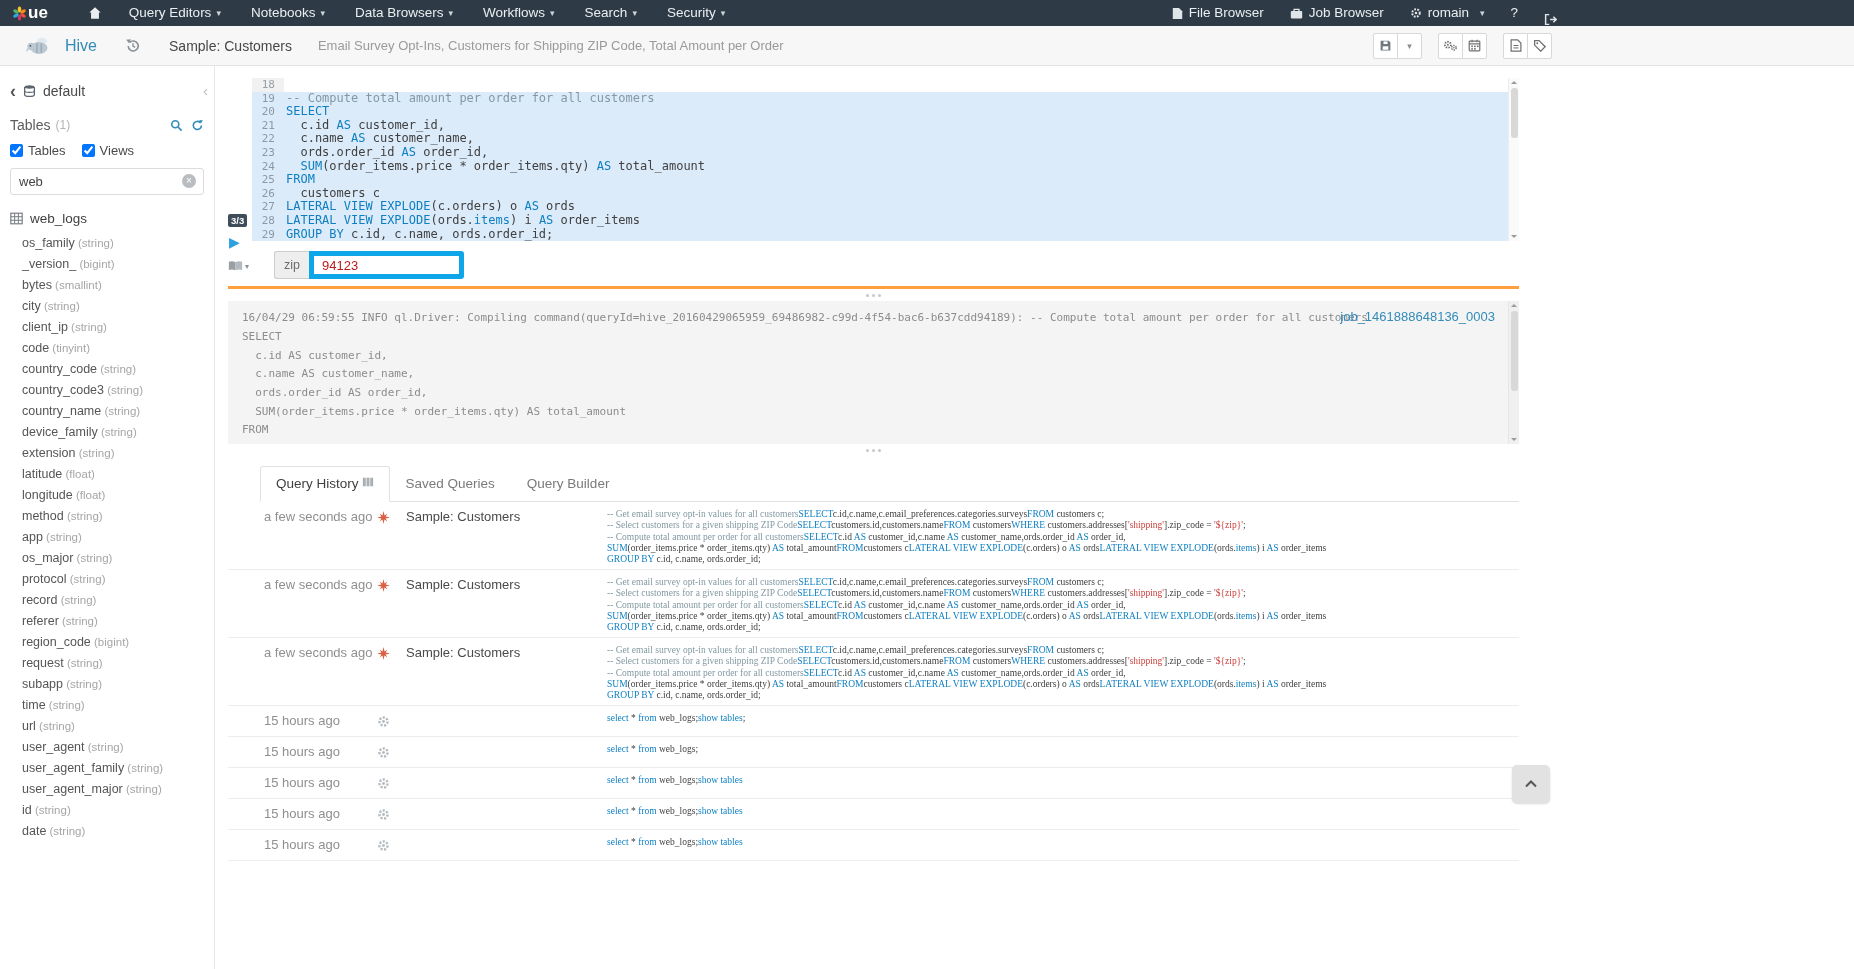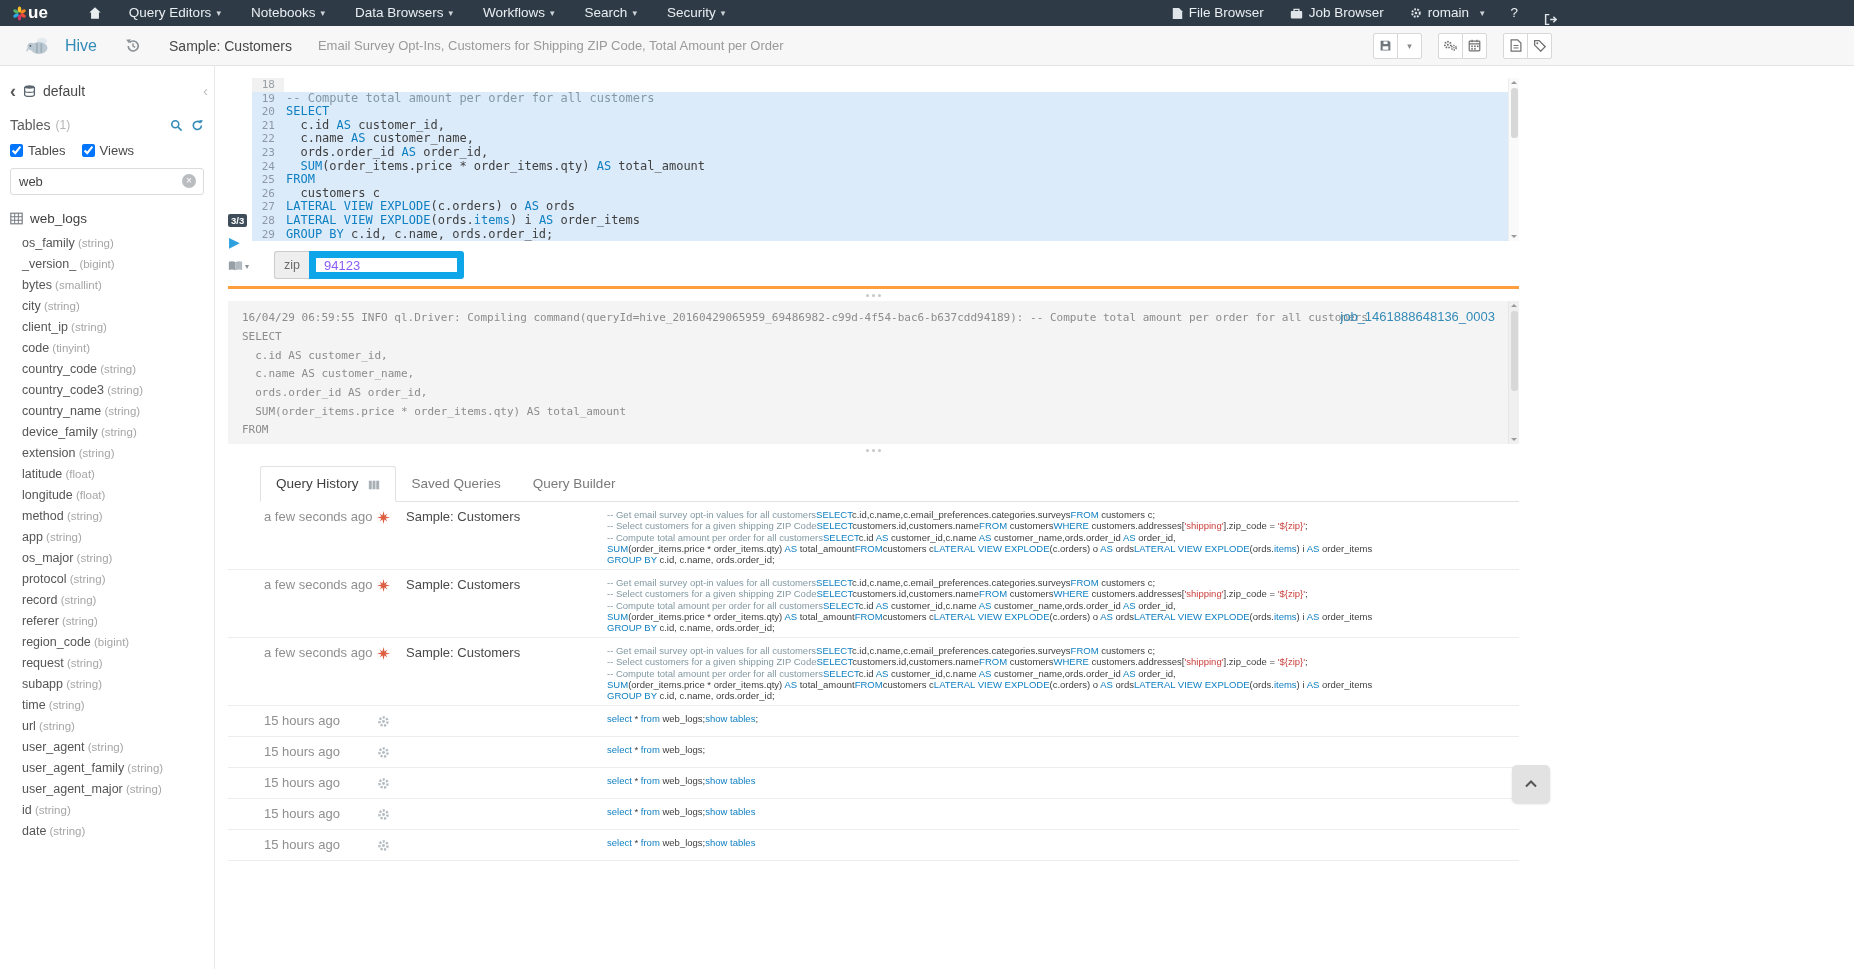--- a/index.html
+++ b/index.html
@@ -80,46 +80,46 @@
   .vscroll{position:absolute;right:0;top:0;bottom:0;width:11px;background:#fafafa;border-left:1px solid #ededed;
     display:flex;flex-direction:column;align-items:center}
   .arr{width:0;height:0;border:3.5px solid transparent}
   .arr.up{border-top-width:0;border-bottom-color:#9a9a9a;margin-top:3px}
   .arr.down{border-bottom-width:0;border-top-color:#9a9a9a;margin-top:auto;margin-bottom:3px}
   .thumb{width:7px;height:50px;background:#d8d8d8;border-radius:3px;margin-top:4px}
 
   .var-row{display:flex;margin:10px 0 0 46px;height:28px}
   .var-label{background:#eee;border:1px solid #ccc;border-right:none;border-radius:3px 0 0 3px;color:#6b6b6b;
     font-size:12.5px;display:flex;align-items:center;padding:0 9px}
-  .var-input{width:155px;border:7px solid #0ea5e9;border-radius:0 3px 3px 0;padding:0 8px;font-size:13px;color:#8b5cf6;
+  .var-input{width:155px;border:5px solid #0ea5e9;border-radius:0 3px 3px 0;padding:0 8px;font-size:13px;color:#b91c1c;
     outline:none;font-family:inherit}
 
   .progress{height:3px;background:var(--progress,#ff9e3d);margin-top:7px;width:1291px}
   .resizer{height:12px;width:1291px;display:flex;align-items:center;justify-content:center;gap:3px;cursor:row-resize}
   .resizer i{width:3px;height:3px;border-radius:50%;background:#c7c7c7}
 
   .log{width:1291px;height:143px;background:#f4f4f4;position:relative;padding:8px 24px 0 14px;overflow:hidden;
     font-family:"DejaVu Sans Mono","Liberation Mono",monospace;font-size:11px;line-height:18.7px;color:#8c8c8c}
   .log-line{white-space:pre}
   .job-link{position:absolute;top:7px;right:24px;color:var(--accent,#338bb8);font-size:13px;
     font-family:"Liberation Sans",sans-serif}
   .log .vscroll{border-left:1px solid #e6e6e6;background:#f0f0f0}
 
   .tabs-bar{margin:10px 0 0 32px;width:1259px;border-bottom:1px solid #e2e2e2;display:flex}
-  .tab{display:inline-flex;align-items:flex-end;gap:9px;padding:9px 15px 10px;font-size:13.5px;color:#7a7a7a;
+  .tab{display:inline-flex;align-items:flex-start;gap:3px;padding:9px 15px 10px;font-size:13.5px;color:#7a7a7a;
     cursor:pointer;border:1px solid transparent;margin-bottom:-1px}
   .tab.active{background:#fff;border-color:#e2e2e2;border-bottom-color:#fff;border-radius:3px 3px 0 0;color:#3f3f3f}
   .tab-icon{display:inline-flex}
 
   .history{width:1291px}
   .h-row{display:flex;align-items:flex-start;border-bottom:1px solid #ededed;padding:5px 0 4px 36px}
   .h-time{width:113px;color:#8f8f8f;font-size:13px;padding-top:2px}
   .h-status{width:29px;padding-top:3px}
   .h-name{width:201px;color:#4a4a4a;font-size:13px;padding-top:2px}
-  .h-sql{flex:1;font-family:Liberation Sans, sans-serif;font-size:9.5px;line-height:11.2px;
+  .h-sql{flex:1;font-family:Liberation Serif, serif;font-size:9.5px;line-height:11.2px;
     overflow:hidden;padding-top:2px}
   .sql-line{white-space:pre}
 
   .scroll-top{position:absolute;left:1512px;top:765px;width:38px;height:38px;background:#e2e2e2;border:none;
     border-radius:5px;display:flex;align-items:center;justify-content:center;cursor:pointer;box-shadow:0 1px 2px rgba(0,0,0,.15)}
 </style>
 </head>
 <body>
 
 <header class="navbar">

